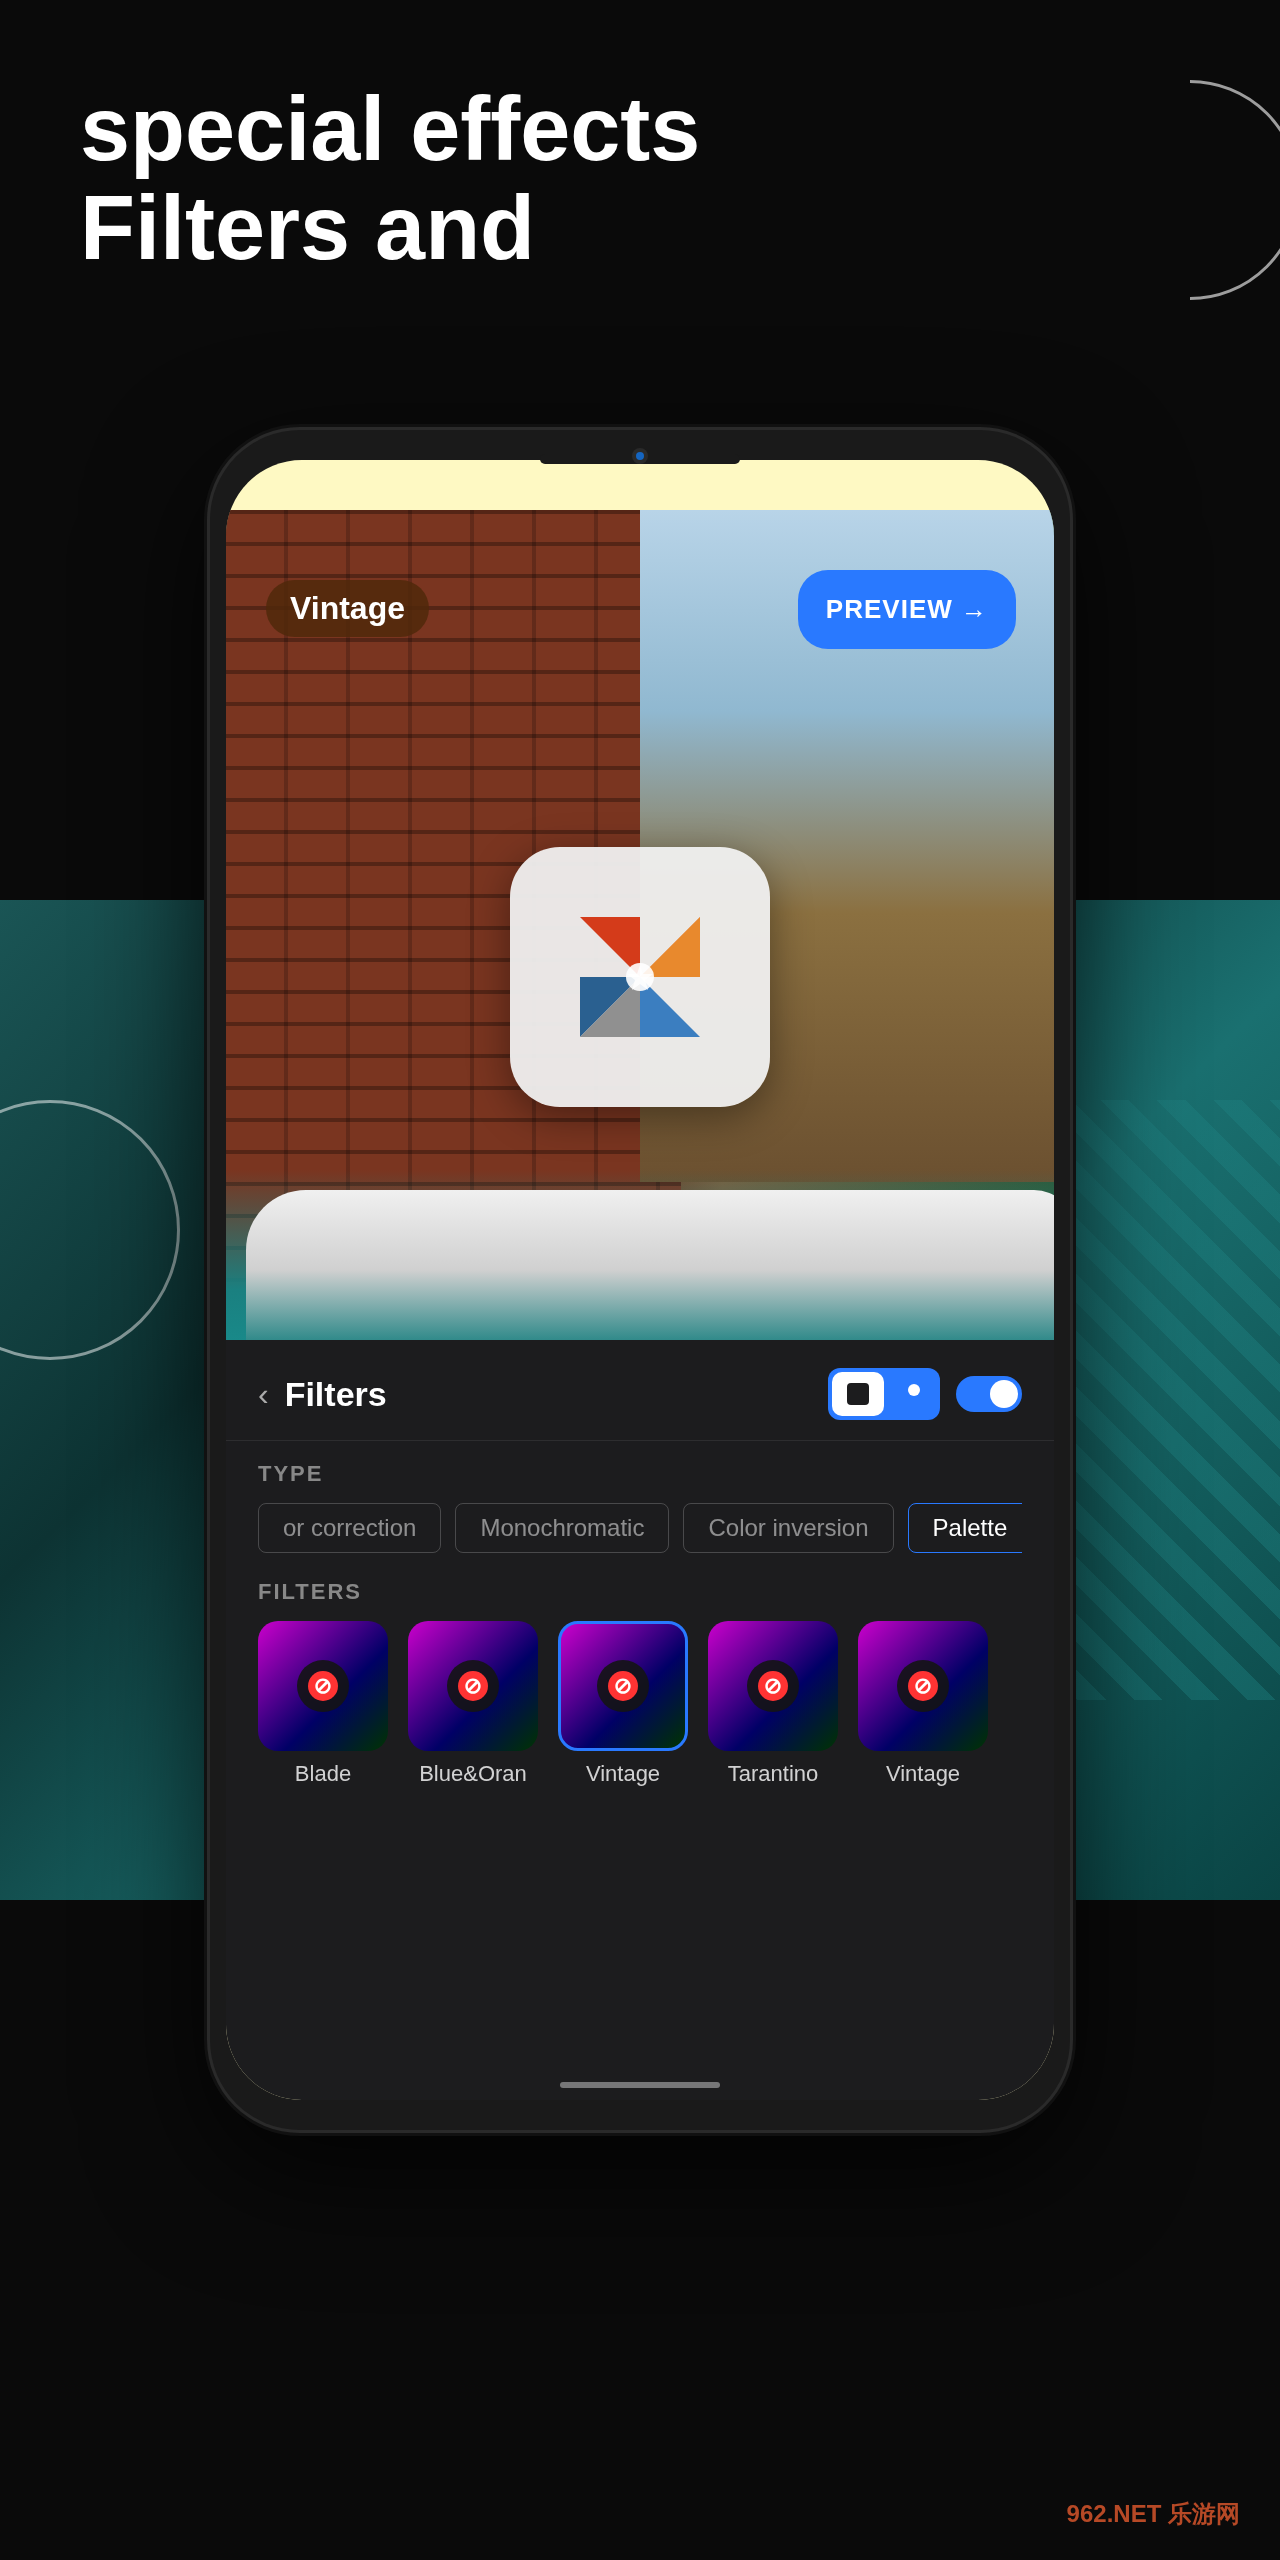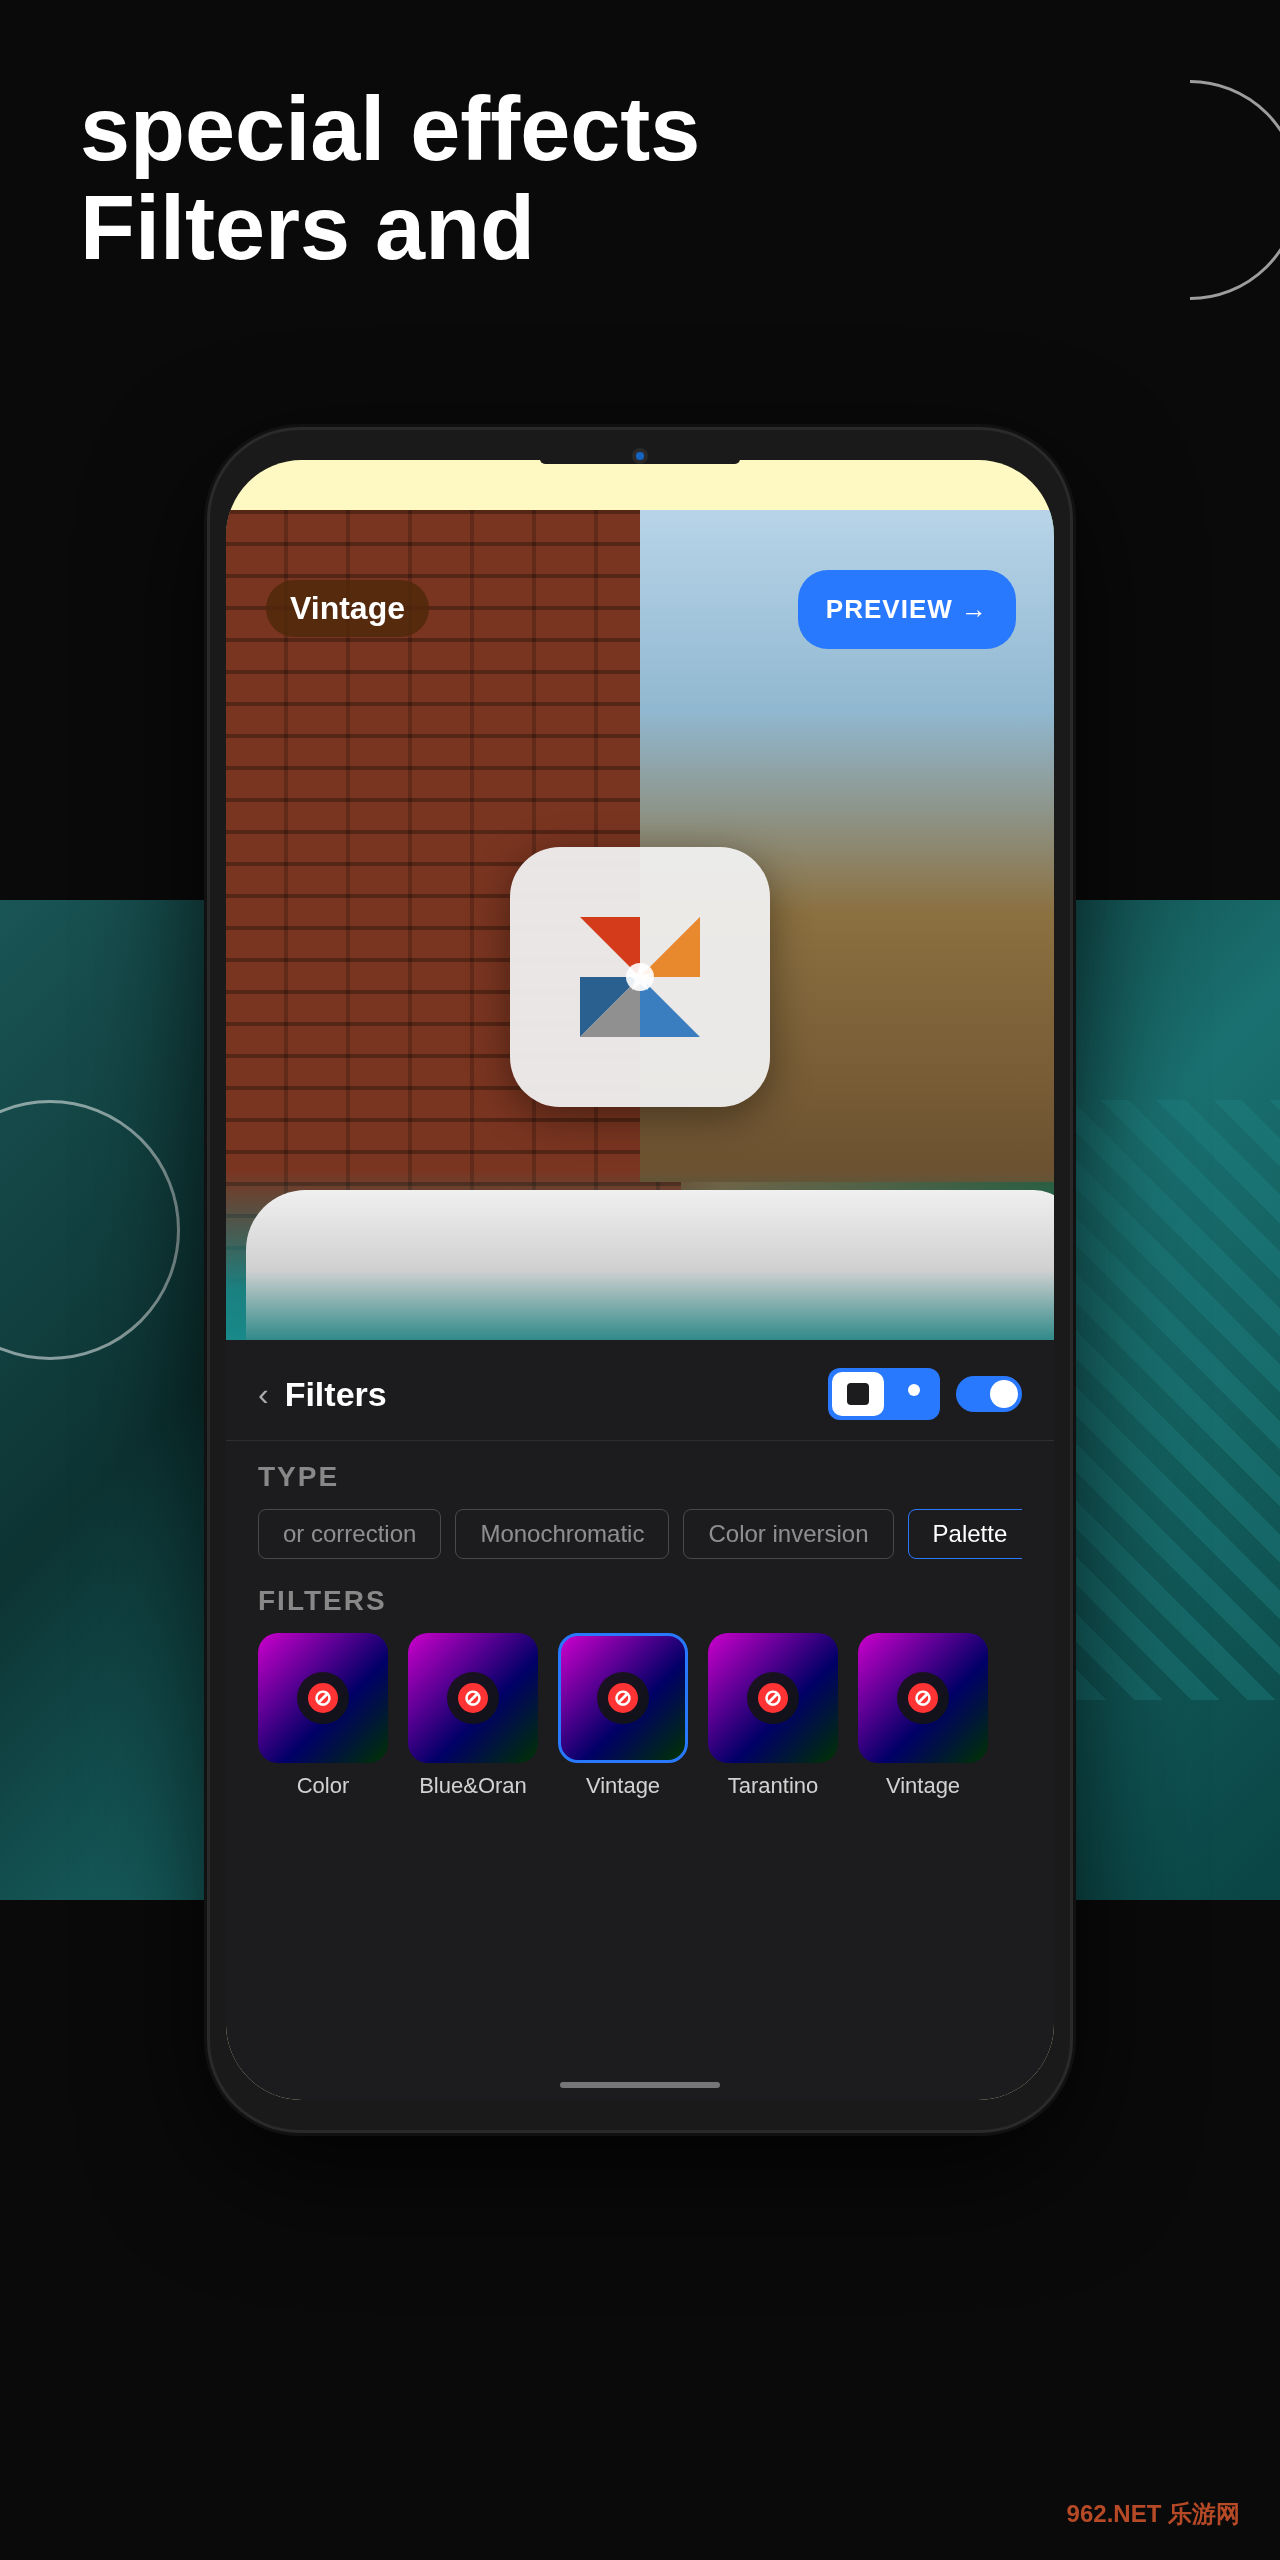--- a/index.html
+++ b/index.html
@@ -409,21 +409,21 @@
       border-radius: 50%;
     }
 
     
     .type-section {
       padding: 20px 32px 16px;
     }
 
     .section-label {
       color: #888888;
-      font-size: 28px;
+      font-size: 22px;
       font-weight: 700;
       letter-spacing: 2px;
       margin-bottom: 16px;
     }
 
     .type-chips {
       display: flex;
       gap: 14px;
       overflow: hidden;
     }
@@ -631,21 +631,21 @@
       <div class="filters-section">
         <div class="section-label">FILTERS</div>
         <div class="filter-thumbnails">
 
           <div class="filter-item">
             <div class="filter-thumb" style="background: linear-gradient(135deg, #cc00cc 0%, #000066 60%, #003300 100%);">
               <div class="filter-thumb-icon">
                 <div class="no-icon">⊘</div>
               </div>
             </div>
-            <span class="filter-name">Color</span>
+            <span class="filter-name">Blade</span>
           </div>
 
           <div class="filter-item">
             <div class="filter-thumb" style="background: linear-gradient(135deg, #cc00cc 0%, #000066 60%, #003300 100%);">
               <div class="filter-thumb-icon">
                 <div class="no-icon">⊘</div>
               </div>
             </div>
             <span class="filter-name">Blue&amp;Oran</span>
           </div>

